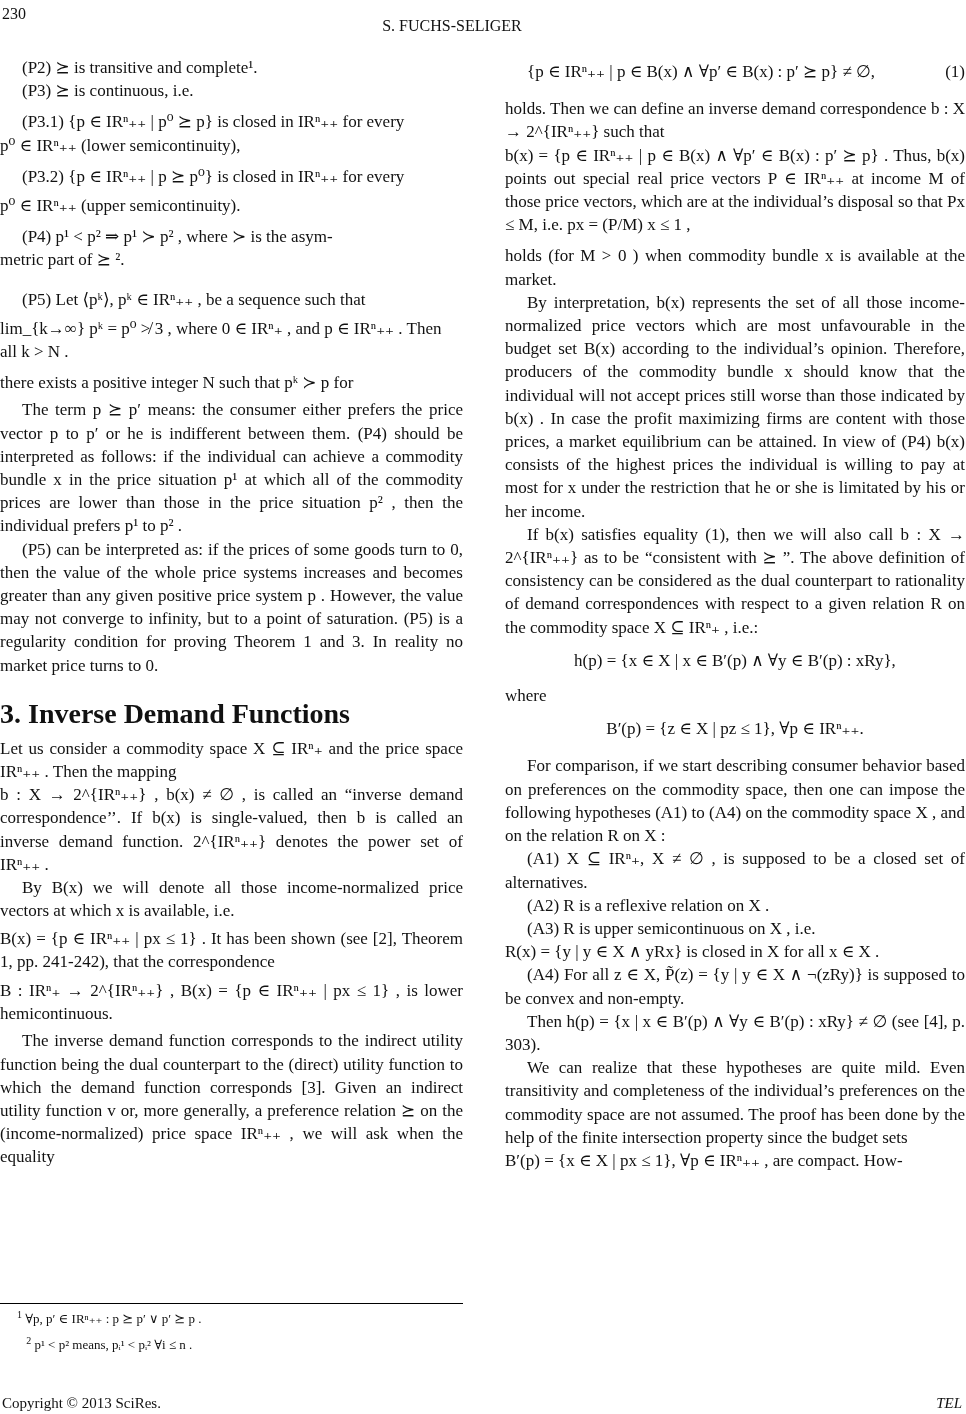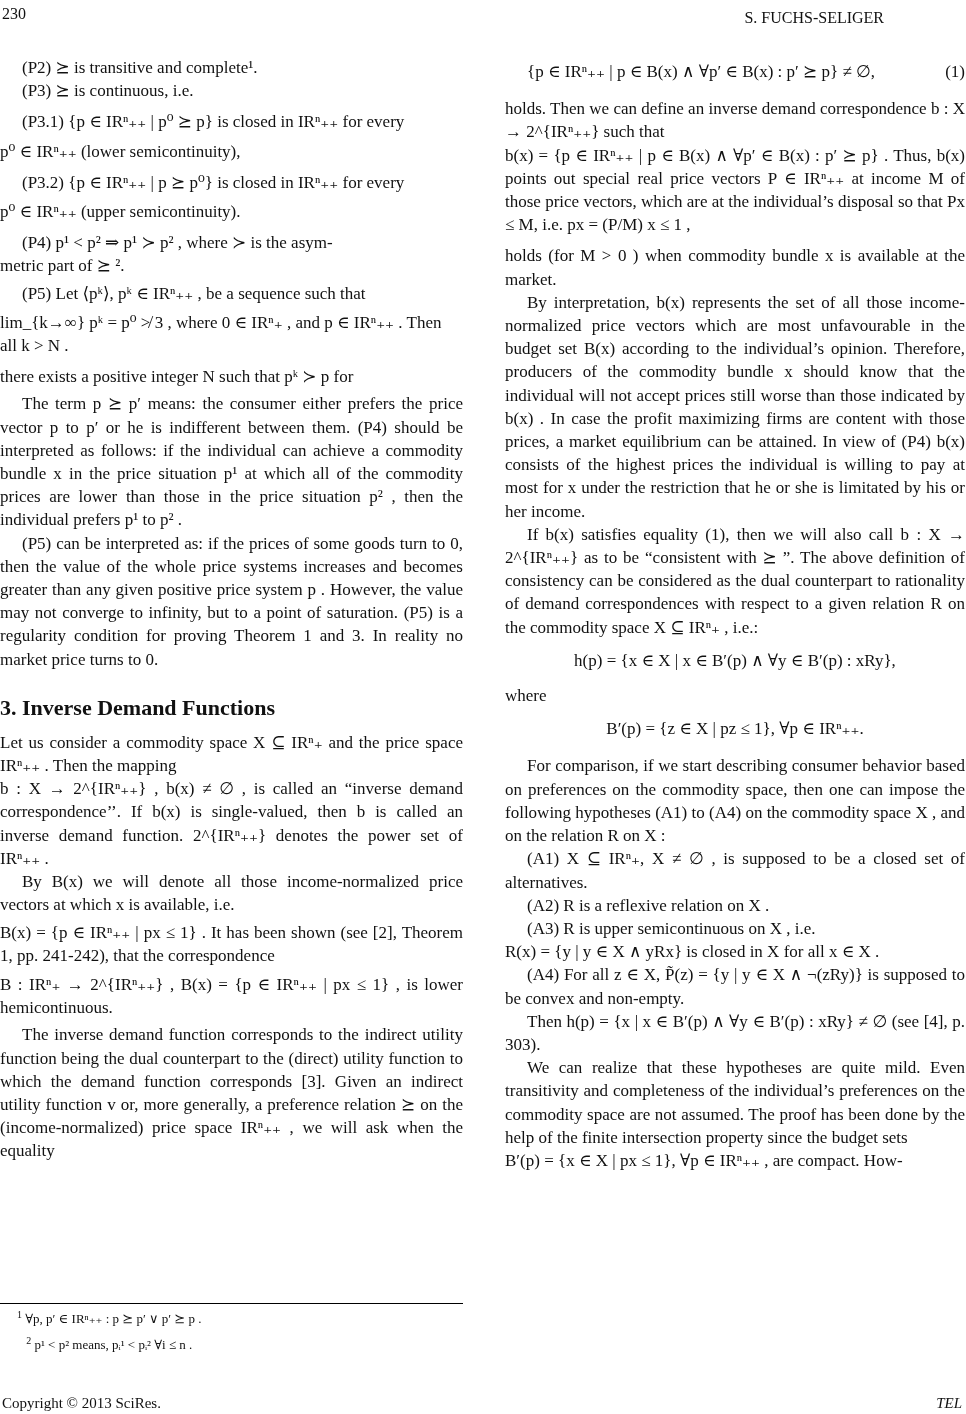--- a/index.html
+++ b/index.html
@@ -3,55 +3,55 @@
 <meta charset="utf-8">
 <style>
   html, body { margin: 0; padding: 0; background: #ffffff; }
   body {
     width: 966px; height: 1414px; position: relative; overflow: hidden;
     font-family: "Liberation Serif", "DejaVu Serif", serif;
     color: #111; font-size: 17px; line-height: 23.2px;
   }
   .header { position: absolute; top: 2px; left: 0; width: 884px; height: 22px; font-size: 16px; }
   .header .pageno { position: absolute; left: 2px; top: 0; }
-  .header .author { position: absolute; left: 0; right: 0; text-align: right; top: 4px; padding-left: 20px; }
+  .header .author { position: absolute; left: 0; right: 0; text-align: center; top: 12px; padding-left: 20px; }
   .col { position: absolute; top: 56px; }
   .col-left { left: 0; width: 463px; }
   .col-right { left: 505px; width: 460px; }
   p { margin: 0; text-align: justify; }
   .ind { text-indent: 22px; }
   sup, sub { font-size: 10px; line-height: 0; }
   .disp { text-align: center; margin: 10px 0 12px 0; }
   .disp-eq { display: flex; justify-content: space-between; margin: 0 0 14px 0; }
   .eqno { font-style: normal; }
-  h2 { font-size: 22px; font-weight: bold; margin: 24px 0 10px 0; line-height: 26px; }
+  h2 { font-size: 28px; font-weight: bold; margin: 24px 0 10px 0; line-height: 26px; }
   .footrule { position: absolute; left: 0; width: 463px; top: 1303px; border-top: 1px solid #000; }
   .footnotes { position: absolute; left: 17px; top: 1306px; font-size: 13px; line-height: 26px; text-align: center; }
   .footer { position: absolute; top: 1392px; left: 0; width: 966px; font-size: 15px; }
   .footer .copy { position: absolute; left: 2px; }
   .footer .journal { position: absolute; right: 4px; font-weight: normal; font-style: italic; }
 </style>
 </head>
 <body>
 
 <div class="header">
   <span class="pageno">230</span>
   <span class="author">S. FUCHS-SELIGER</span>
 </div>
 
 <div class="col col-left">
   <p class="ind">(P2)  ⪰  is transitive and complete¹.</p>
   <p class="ind">(P3)  ⪰  is continuous, i.e.</p>
   <p class="ind" style="margin-top:8px">(P3.1)  {p ∈ IRⁿ₊₊ | p⁰ ⪰ p}  is closed in  IRⁿ₊₊  for every</p>
-  <p style="margin-top:6px">p⁰ ∈ IRⁿ₊₊  (lower semicontinuity),</p>
+  <p style="">p⁰ ∈ IRⁿ₊₊  (lower semicontinuity),</p>
   <p class="ind" style="margin-top:8px">(P3.2)  {p ∈ IRⁿ₊₊ | p ⪰ p⁰}  is closed in  IRⁿ₊₊  for every</p>
   <p style="margin-top:6px">p⁰ ∈ IRⁿ₊₊  (upper semicontinuity).</p>
   <p class="ind" style="margin-top:8px">(P4)   p¹ &lt; p² ⇒ p¹ ≻ p² ,  where  ≻  is the asym-</p>
   <p>metric part of  ⪰ ².</p>
-  <p class="ind" style="margin-top:4px">(P5) Let  ⟨pᵏ⟩, pᵏ ∈ IRⁿ₊₊ , be a sequence such that</p>
+  <p class="ind" style="margin-top:16px">(P5) Let  ⟨pᵏ⟩, pᵏ ∈ IRⁿ₊₊ , be a sequence such that</p>
   <p style="margin-top:6px">lim_{k→∞} pᵏ = p⁰ ≯ 3 ,  where  0 ∈ IRⁿ₊ ,  and  p ∈ IRⁿ₊₊ .  Then</p>
   <p>all  k &gt; N .</p>
   <p style="margin-top:8px">there exists a positive integer  N  such that  pᵏ ≻ p  for</p>
   <p class="ind" style="margin-top:4px">The term  p ⪰ p′  means: the consumer either prefers the price vector  p  to  p′  or he is indifferent between them. (P4) should be interpreted as follows: if the individual can achieve a commodity bundle  x  in the price situation  p¹  at which all of the commodity prices are lower than those in the price situation  p² , then the individual prefers  p¹  to  p² .</p>
   <p class="ind">(P5) can be interpreted as: if the prices of some goods turn to 0, then the value of the whole price systems increases and becomes greater than any given positive price system  p . However, the value may not converge to infinity, but to a point of saturation. (P5) is a regularity condition for proving Theorem 1 and 3. In reality no market price turns to 0.</p>
   <h2>3. Inverse Demand Functions</h2>
   <p>Let us consider a commodity space  X ⊆ IRⁿ₊  and the price space  IRⁿ₊₊ . Then the mapping</p>
   <p>b : X → 2^{IRⁿ₊₊} , b(x) ≠ ∅ , is called an “inverse demand correspondence’’. If  b(x)  is single-valued, then  b  is called an inverse demand function.  2^{IRⁿ₊₊}  denotes the power set of  IRⁿ₊₊ .</p>
   <p class="ind">By  B(x)  we will denote all those income-normalized price vectors at which  x  is available, i.e.</p>
   <p style="margin-top:4px">B(x) = {p ∈ IRⁿ₊₊ | px ≤ 1} .  It has been shown (see [2], Theorem 1, pp. 241-242), that the correspondence</p>

